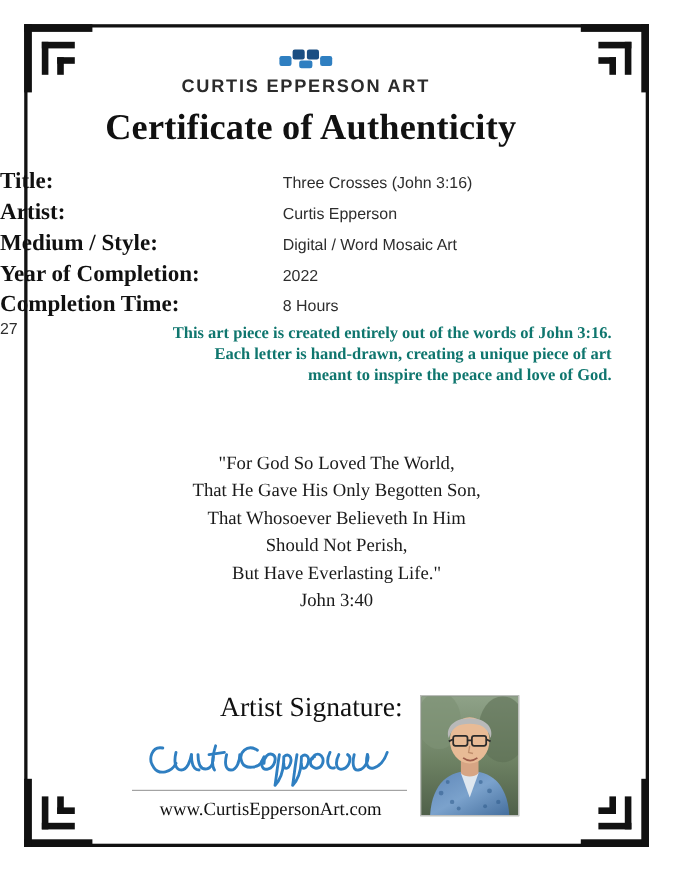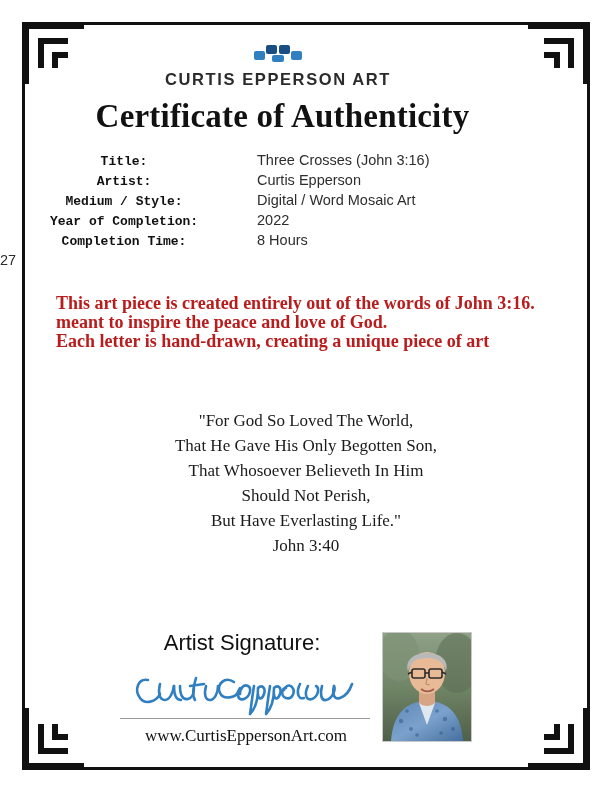--- a/index.html
+++ b/index.html
@@ -101,45 +101,45 @@
     top: 152px;
     width: 612px;
   }
   .row {
     display: flex;
     align-items: baseline;
     margin-bottom: 3px;
   }
   .row .label {
     width: 248px;
-    text-align: center;
+    text-align: left;
     padding-right: 9px;
-    font-family: Liberation Mono, monospace;
+    font-family: Liberation Serif, serif;
     font-weight: 700;
-    font-size: 13px;
+    font-size: 21px;
     color: #111;
   }
   .row .value {
     font-family: "Liberation Sans", sans-serif;
     font-size: 14.5px;
     color: #2d2d2d;
   }
 
   
   .description {
     position: absolute;
     left: 56px;
     top: 294px;
     width: 500px;
-    text-align: left;
+    text-align: right;
     font-family: "Liberation Serif", serif;
     font-weight: 700;
-    font-size: 18px;
+    font-size: 15px;
     line-height: 19px;
-    color: #b91c1c;
+    color: #0f766e;
   }
 
   
   .verse {
     position: absolute;
     left: 56px;
     top: 408px;
     width: 500px;
     text-align: center;
     font-family: "Liberation Serif", serif;
@@ -147,23 +147,23 @@
     line-height: 25px;
     color: #1a1a1a;
   }
 
   
   .sig-heading {
     position: absolute;
     left: 118px;
     top: 630px;
     width: 248px;
-    text-align: center;
-    font-family: Liberation Sans, sans-serif;
-    font-size: 22px;
+    text-align: right;
+    font-family: Liberation Serif, serif;
+    font-size: 25px;
     color: #111;
   }
   .sig-script {
     position: absolute;
     left: 130px;
     top: 664px;
     width: 225px;
     height: 52px;
   }
   .sig-line {
@@ -271,22 +271,22 @@
       <div class="label">Completion Time:</div>
       <div class="value">8 Hours</div>
     </div>
     <div class="row">
       <div class="value">27</div>
     </div>
   </div>
 
   <div class="description">
     <div>This art piece is created entirely out of the words of John 3:16.</div>
+    <div>Each letter is hand-drawn, creating a unique piece of art</div>
     <div>meant to inspire the peace and love of God.</div>
-    <div>Each letter is hand-drawn, creating a unique piece of art</div>
   </div>
 
   <div class="verse">
     <div>"For God So Loved The World,</div>
     <div>That He Gave His Only Begotten Son,</div>
     <div>That Whosoever Believeth In Him</div>
     <div>Should Not Perish,</div>
     <div>But Have Everlasting Life."</div>
     <div>John 3:40</div>
   </div>

